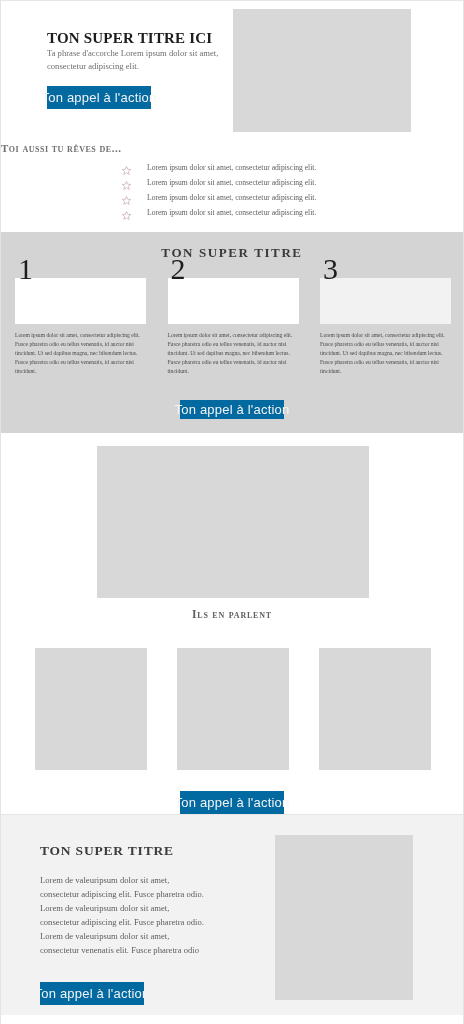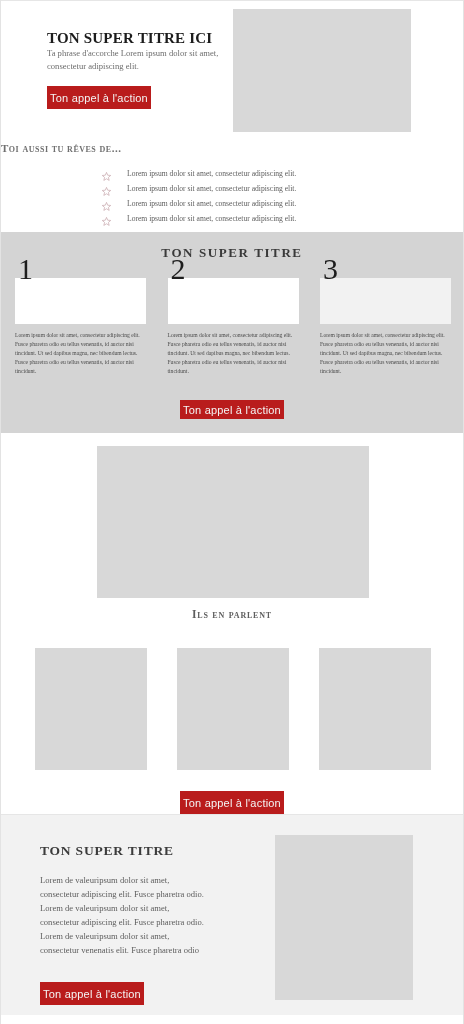--- a/index.html
+++ b/index.html
@@ -24,24 +24,24 @@
   
   .ph { background: #d8d8d8; }
   .ph-white { background: #ffffff; }
   .ph-offwhite { background: #f2f2f2; }
 
   
   .cta {
     display: inline-flex;
     align-items: center;
     justify-content: center;
-    background: #b91c1c;
+    background: #0369a1;
     color: #f4f4f4;
     font-family: "Liberation Sans", sans-serif;
-    font-size: 11px;
+    font-size: 13px;
     letter-spacing: 0.2px;
     border: none;
     cursor: pointer;
     white-space: nowrap;
   }
 
   
   .sec-hero {
     position: relative;
     height: 137px;
@@ -89,22 +89,23 @@
     padding-top: 5px;
   }
   .list-title {
     text-align: left;
     font-size: 11px;
     font-variant: small-caps;
     letter-spacing: 0.5px;
     color: #6f6f6f;
   }
   .bullets {
-    margin-top: 12px;
+    margin-top: 6px;
     list-style: none;
+    padding-left: 20px;
   }
   .bullet-row {
     display: flex;
     align-items: center;
     justify-content: flex-start;
     padding-left: 100px;
     height: 15px;
   }
   .star-icon {
     width: 11px;

